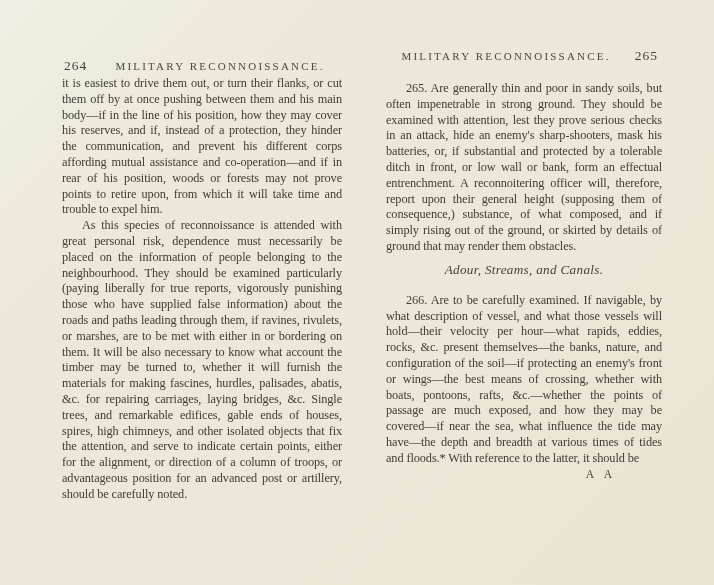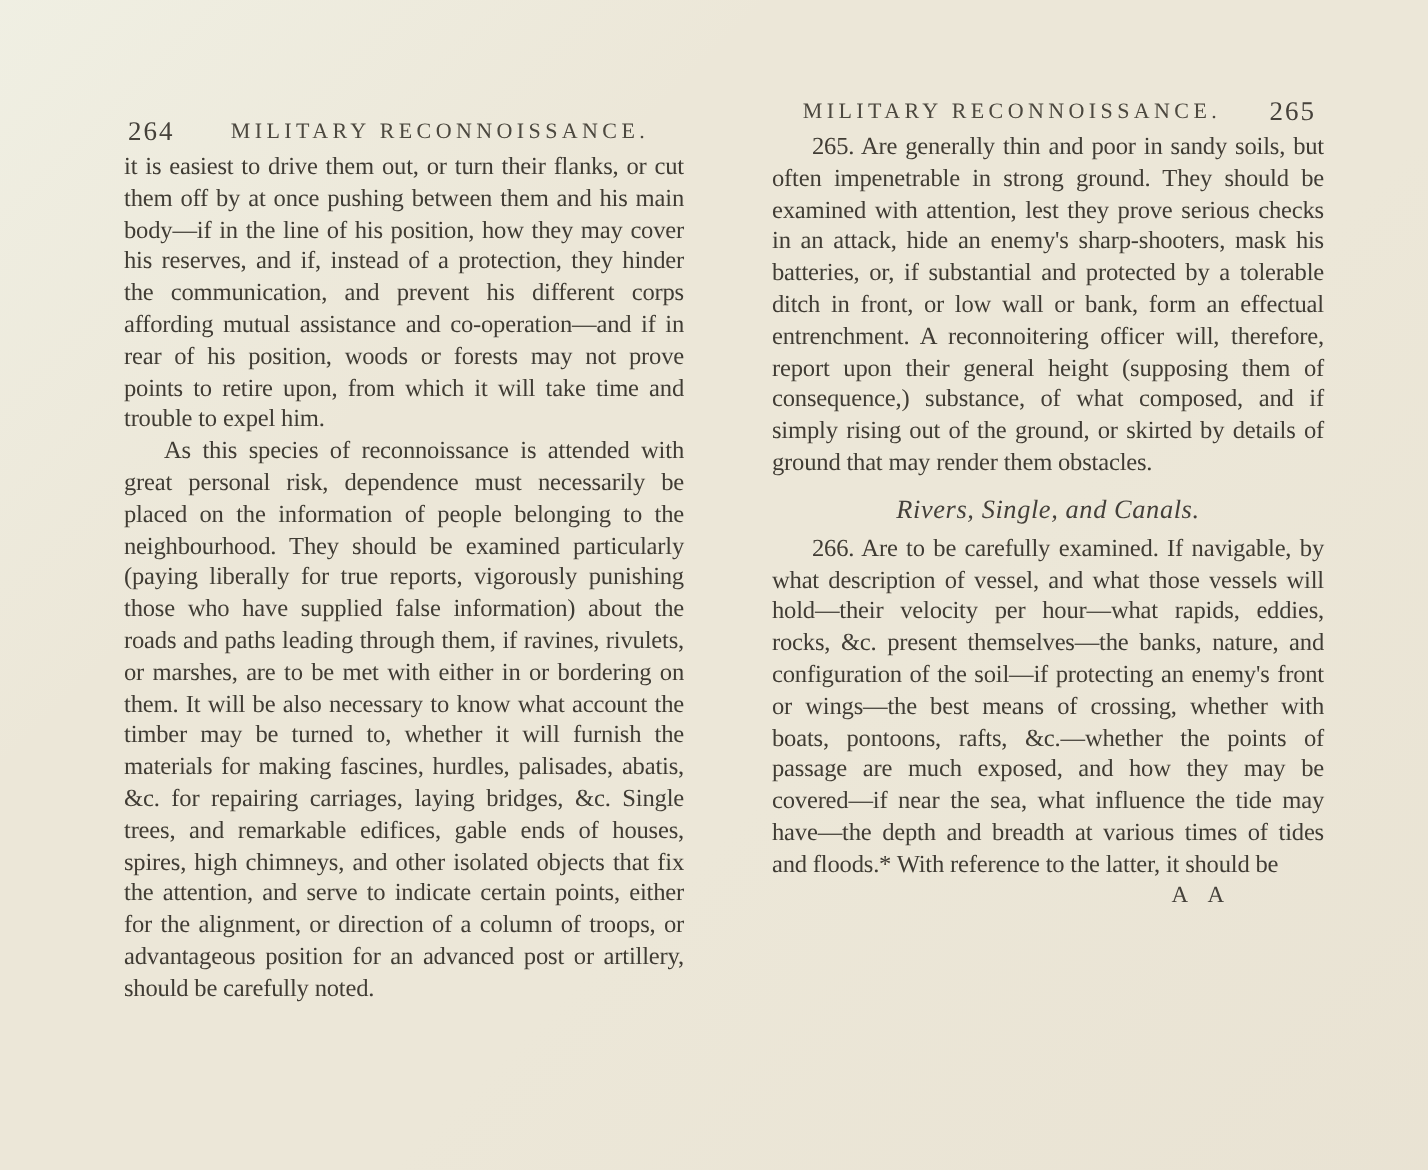--- a/index.html
+++ b/index.html
@@ -67,21 +67,21 @@
   .body-text p.indent { text-indent: 20px; }
 
   .section-heading {
     font-style: italic;
     font-size: 13.2px;
     text-align: center;
     letter-spacing: 0.3px;
     color: #44403a;
     margin: 7px 0 4px 0;
   }
-  #page-right .body-text { margin-top: 0; }
+  #page-right .body-text { margin-top: 15px; }
 
   .footnote {
     margin-top: 7px;
     font-size: 10.7px;
     line-height: 11.9px;
     text-align: justify;
     color: #45413a;
   }
   .footnote p { margin: 0; text-indent: 16px; }
 
@@ -113,21 +113,21 @@
   <div class="page" id="page-right">
     <div class="running-head">
       <span class="head-title">MILITARY RECONNOISSANCE.</span>
       <span class="page-num right-num">265</span>
     </div>
 
     <div class="body-text">
       <p class="indent">265.  Are generally thin and poor in sandy soils, but often impenetrable in strong ground. They should be examined with attention, lest they prove serious checks in an attack, hide an enemy's sharp-shooters, mask his batteries, or, if substantial and protected by a tolerable ditch in front, or low wall or bank, form an effectual entrenchment.  A reconnoitering officer will, therefore, report upon their general height (supposing them of consequence,) substance, of what composed, and if simply rising out of the ground, or skirted by details of ground that may render them obstacles.</p>
     </div>
 
-    <div class="section-heading">Rivers, Single, and Canals.</div>
+    <div class="section-heading">Adour, Streams, and Canals.</div>
     <div class="body-text">
       <p class="indent">266.  Are to be carefully examined.  If navigable, by what description of vessel, and what those vessels will hold—their velocity per hour—what rapids, eddies, rocks, &amp;c. present themselves—the banks, nature, and configuration of the soil—if protecting an enemy's front or wings—the best means of crossing, whether with boats, pontoons, rafts, &amp;c.—whether the points of passage are much exposed, and how they may be covered—if near the sea, what influence the tide may have—the depth and breadth at various times of tides and floods.*   With reference to the latter, it should be</p>
     </div>
 
 
     <div class="signature">A A</div>
   </div>
 
 </div>
 

